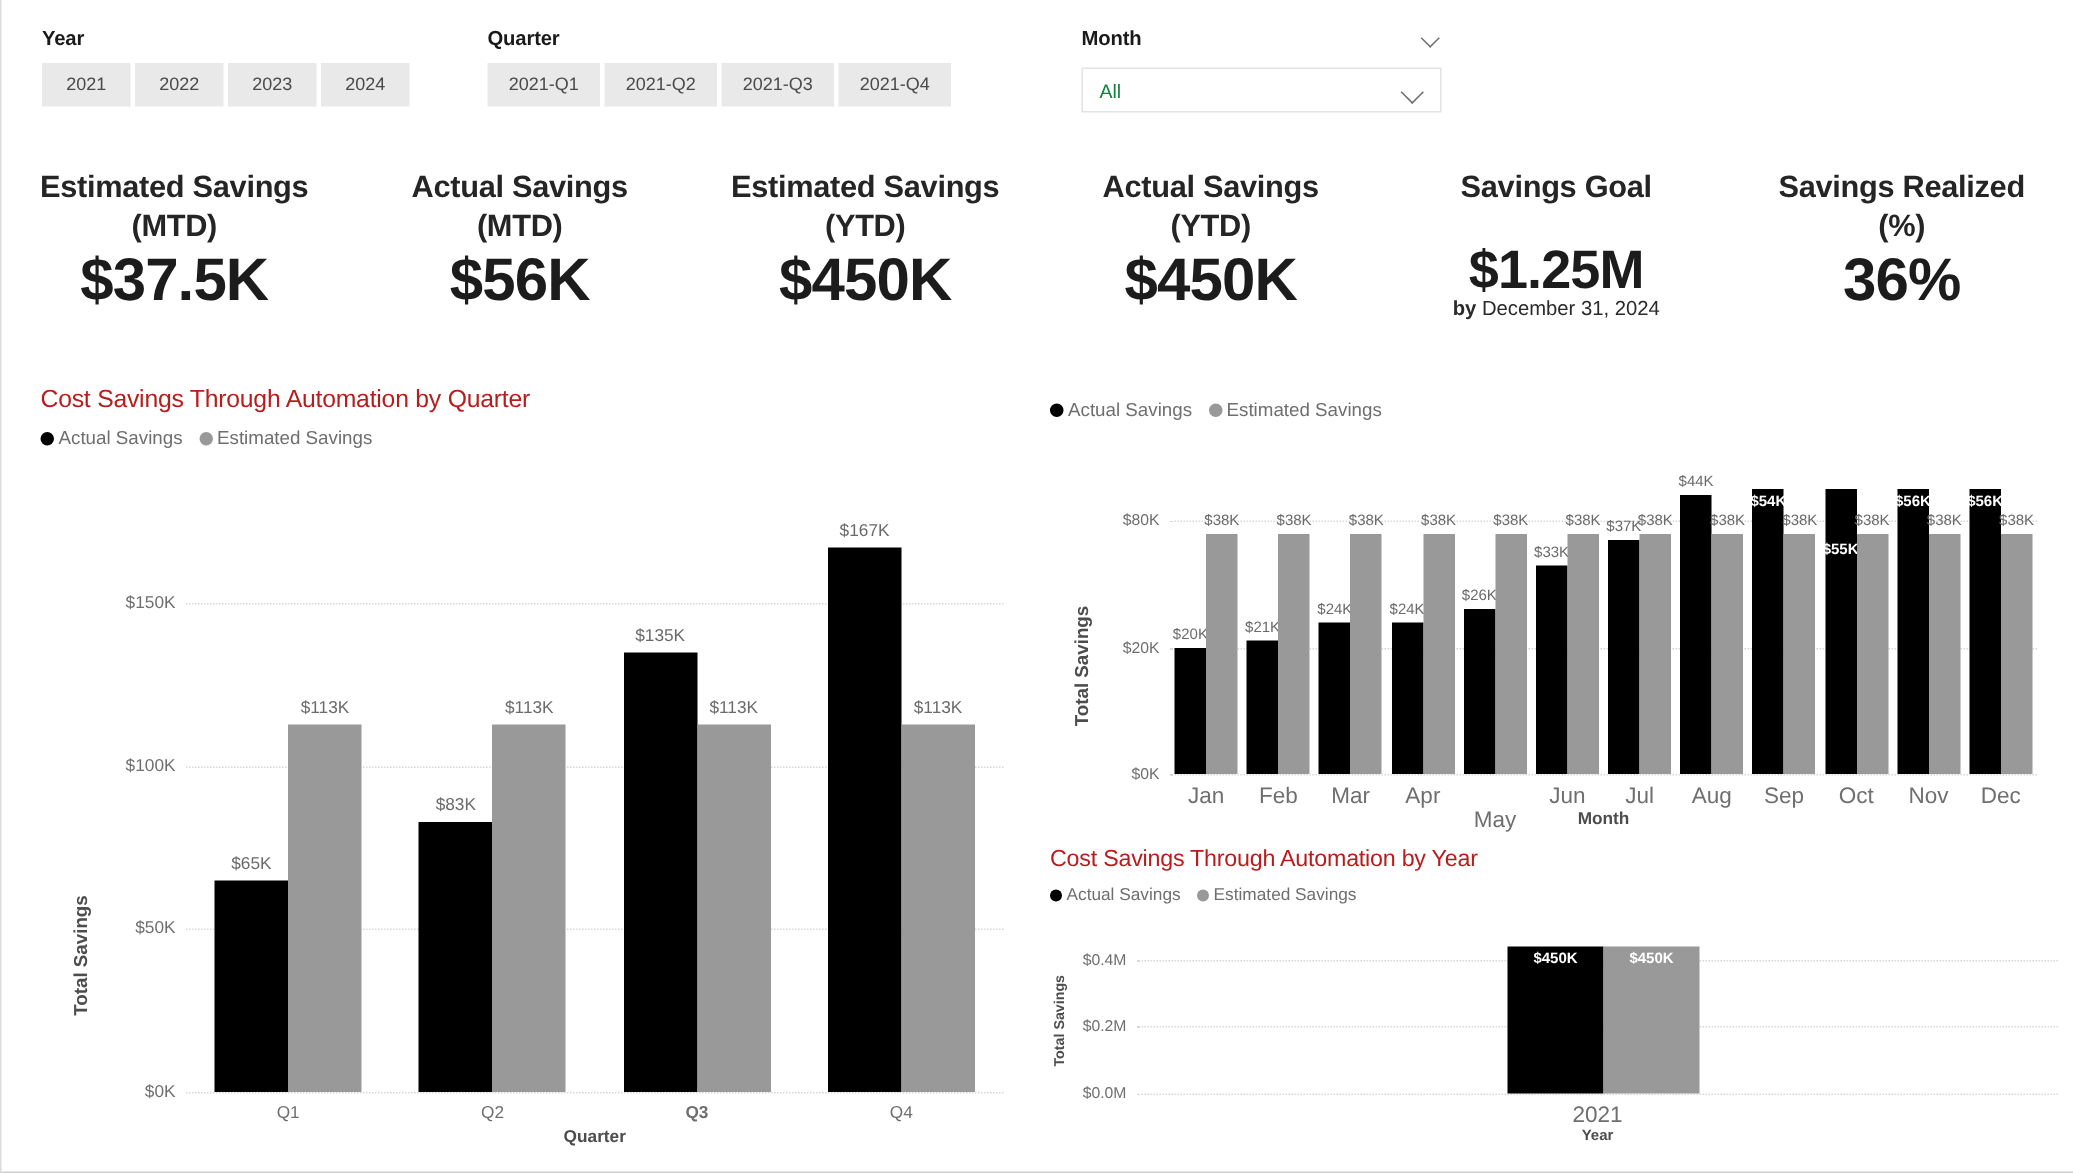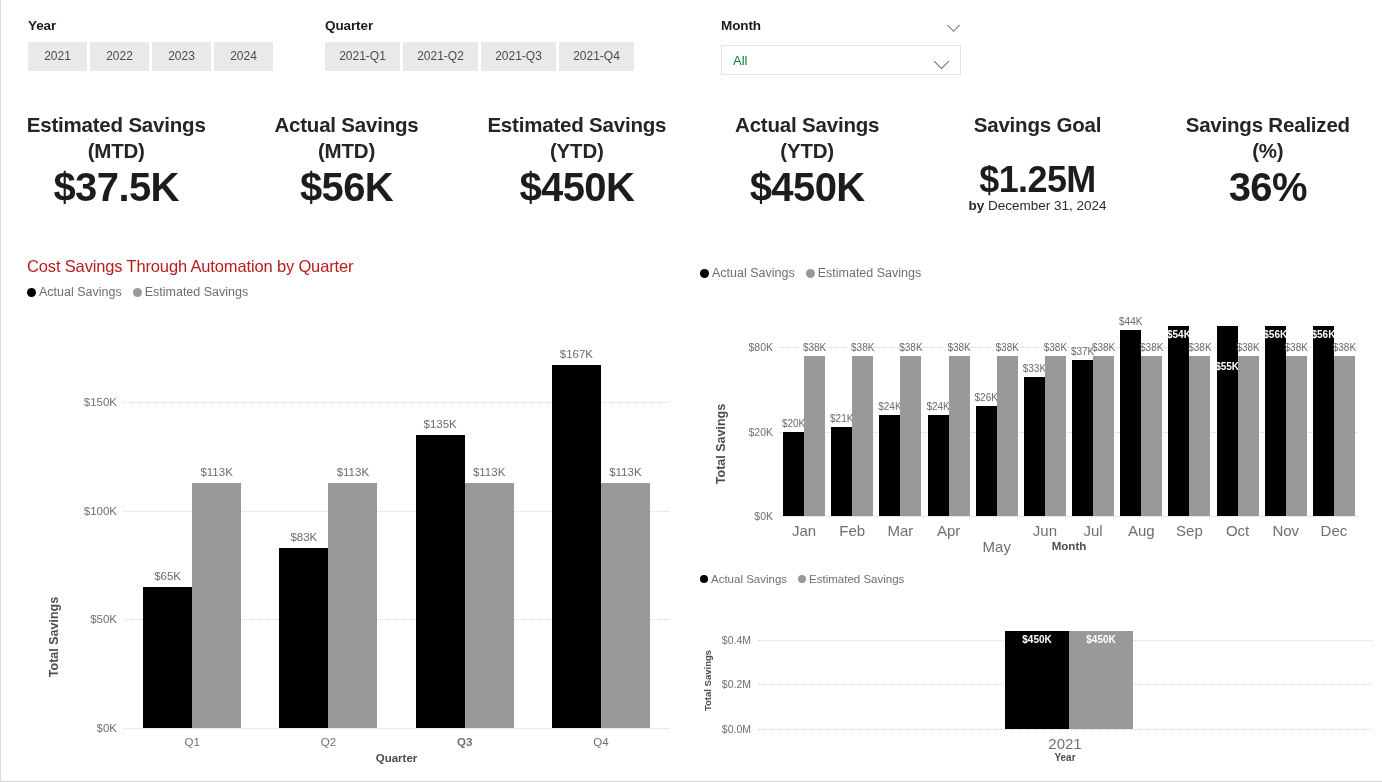--- a/index.html
+++ b/index.html
@@ -329,20 +329,21 @@
       <div class="bar actual" style="left: 532.917px; width: 21px; height: 190px;"></div>
       <div class="bar-label sm inside" style="left: 522.917px; width: 41px; top: 3px;">$56K</div>
       <div class="bar est" style="left: 553.917px; width: 21px; height: 160.444px;"></div>
       <div class="bar-label sm" style="left: 543.917px; width: 41px; top: 15.5556px;">$38K</div>
       <div class="xtick sm" style="left: 529.833px; width: 48.1667px; top: 196px;">Dec</div>
     </div>
   <div class="ylabel" id="ylabel-month" style="left:655px; top:437px; width:130px;">Total Savings</div>
   <div class="axis-title" id="xlabel-month" style="left:779px; top:540px; width:578px;">Month</div>
 
   <div style="position:absolute; left:699px; top:564px;">
+    <div class="chart-title sm">Cost Savings Through Automation by Year</div>
     <div class="legend sm">
       <span class="legend-item">
         <span class="legend-dot" style="background:#000"></span>
         <span class="legend-text">Actual Savings</span>
       </span>
       <span class="legend-item">
         <span class="legend-dot" style="background:#999"></span>
         <span class="legend-text">Estimated Savings</span>
       </span>
     </div>

